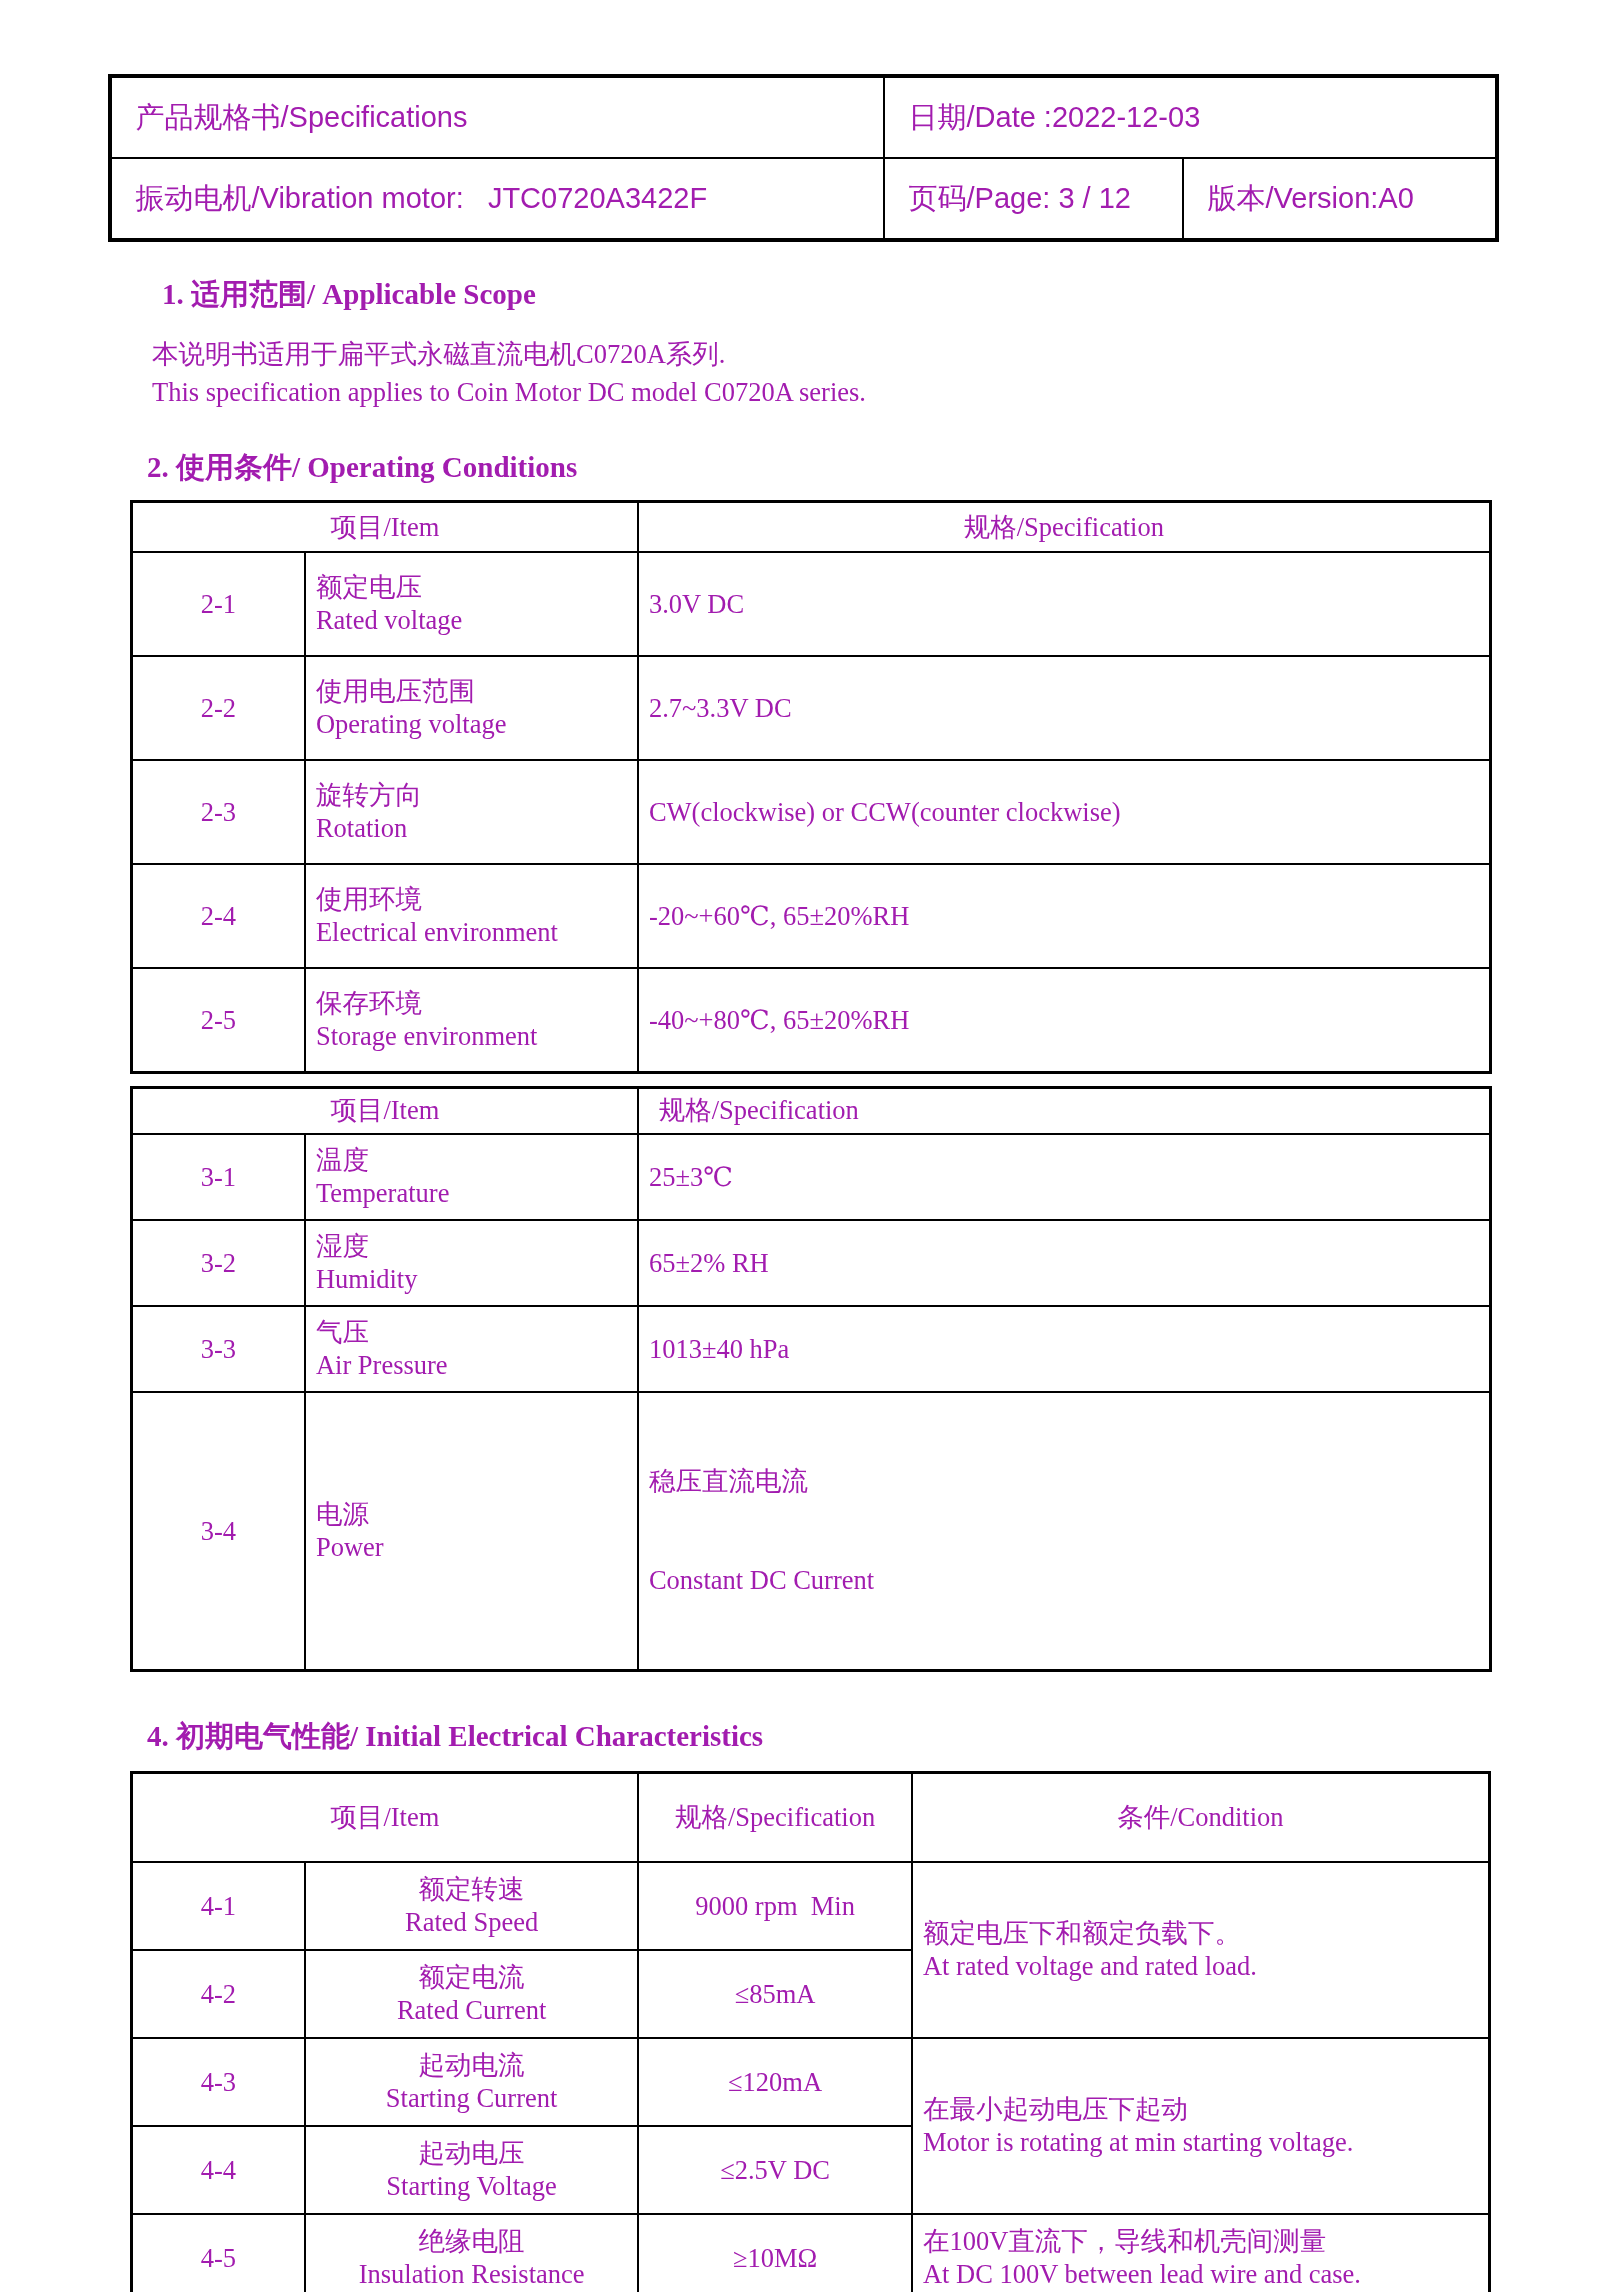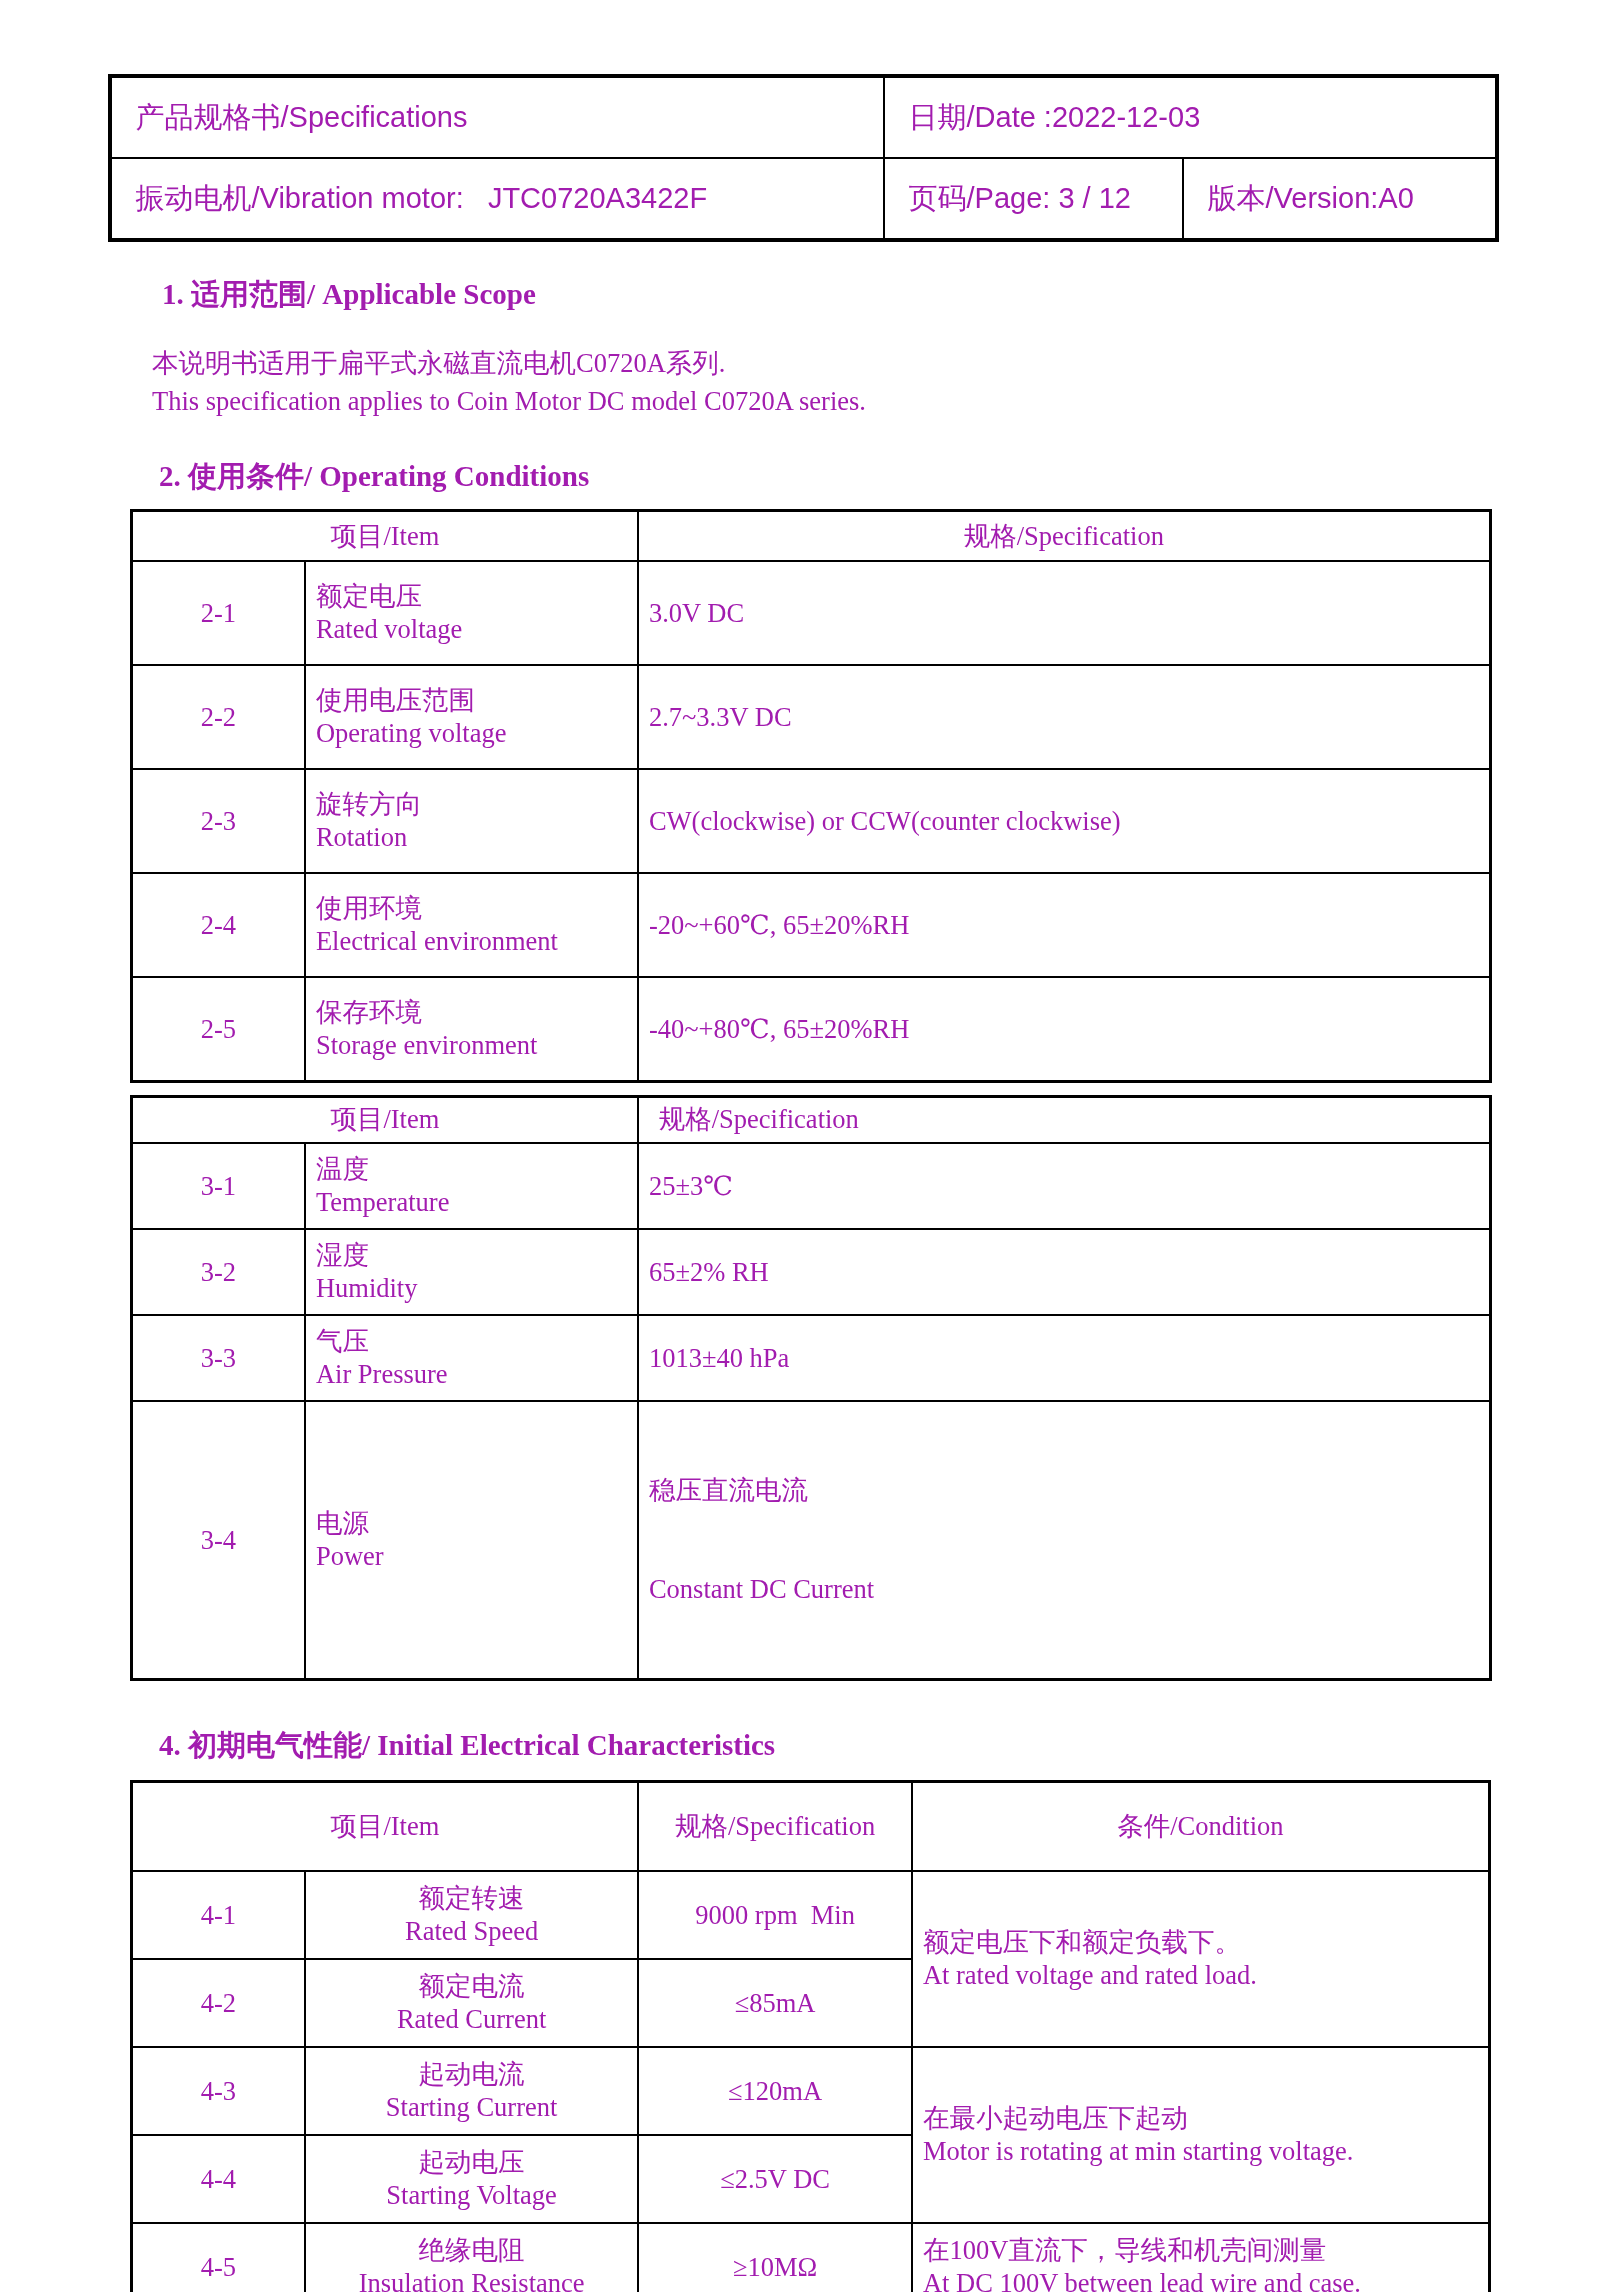--- a/index.html
+++ b/index.html
@@ -12,22 +12,22 @@
   
   table{border-collapse:collapse;table-layout:fixed;}
   .hdr{width:1387px;border:4.9px solid #000;}
   .hdr td{
     border:2px solid #000;height:79px;vertical-align:middle;
     font-family:"Liberation Sans","DejaVu Sans",sans-serif;
     font-size:29px;padding:0 0 0 23.5px;white-space:pre-wrap;overflow:hidden;
   }
   
   .h1{font-size:29px;font-weight:bold;margin:33px 0 0 54px;}
-  .h2{font-size:29px;font-weight:bold;margin:37px 0 0 51px;}
-  .para{font-size:26.5px;line-height:38px;margin:29px 0 0 44px;}
+  .h2{font-size:29px;font-weight:bold;margin:37px 0 0 39px;}
+  .para{font-size:26.5px;line-height:38px;margin:20px 0 0 44px;}
   
   .spec{width:1359px;margin-left:21.6px;border:3.9px solid #000;margin-top:11.8px;}
   .spec td{
     border:2.9px solid #000;border-left-width:2px;border-right-width:2px;
     vertical-align:middle;font-size:26.5px;line-height:33px;
     padding:5.9px 9.8px;overflow:hidden;box-sizing:border-box;
   }
   .spec .thead td{text-align:center;font-size:26.5px;margin-top:38px;}
   .cell-no{text-align:center;}
   .cell-name{padding-left:27.4px;}

